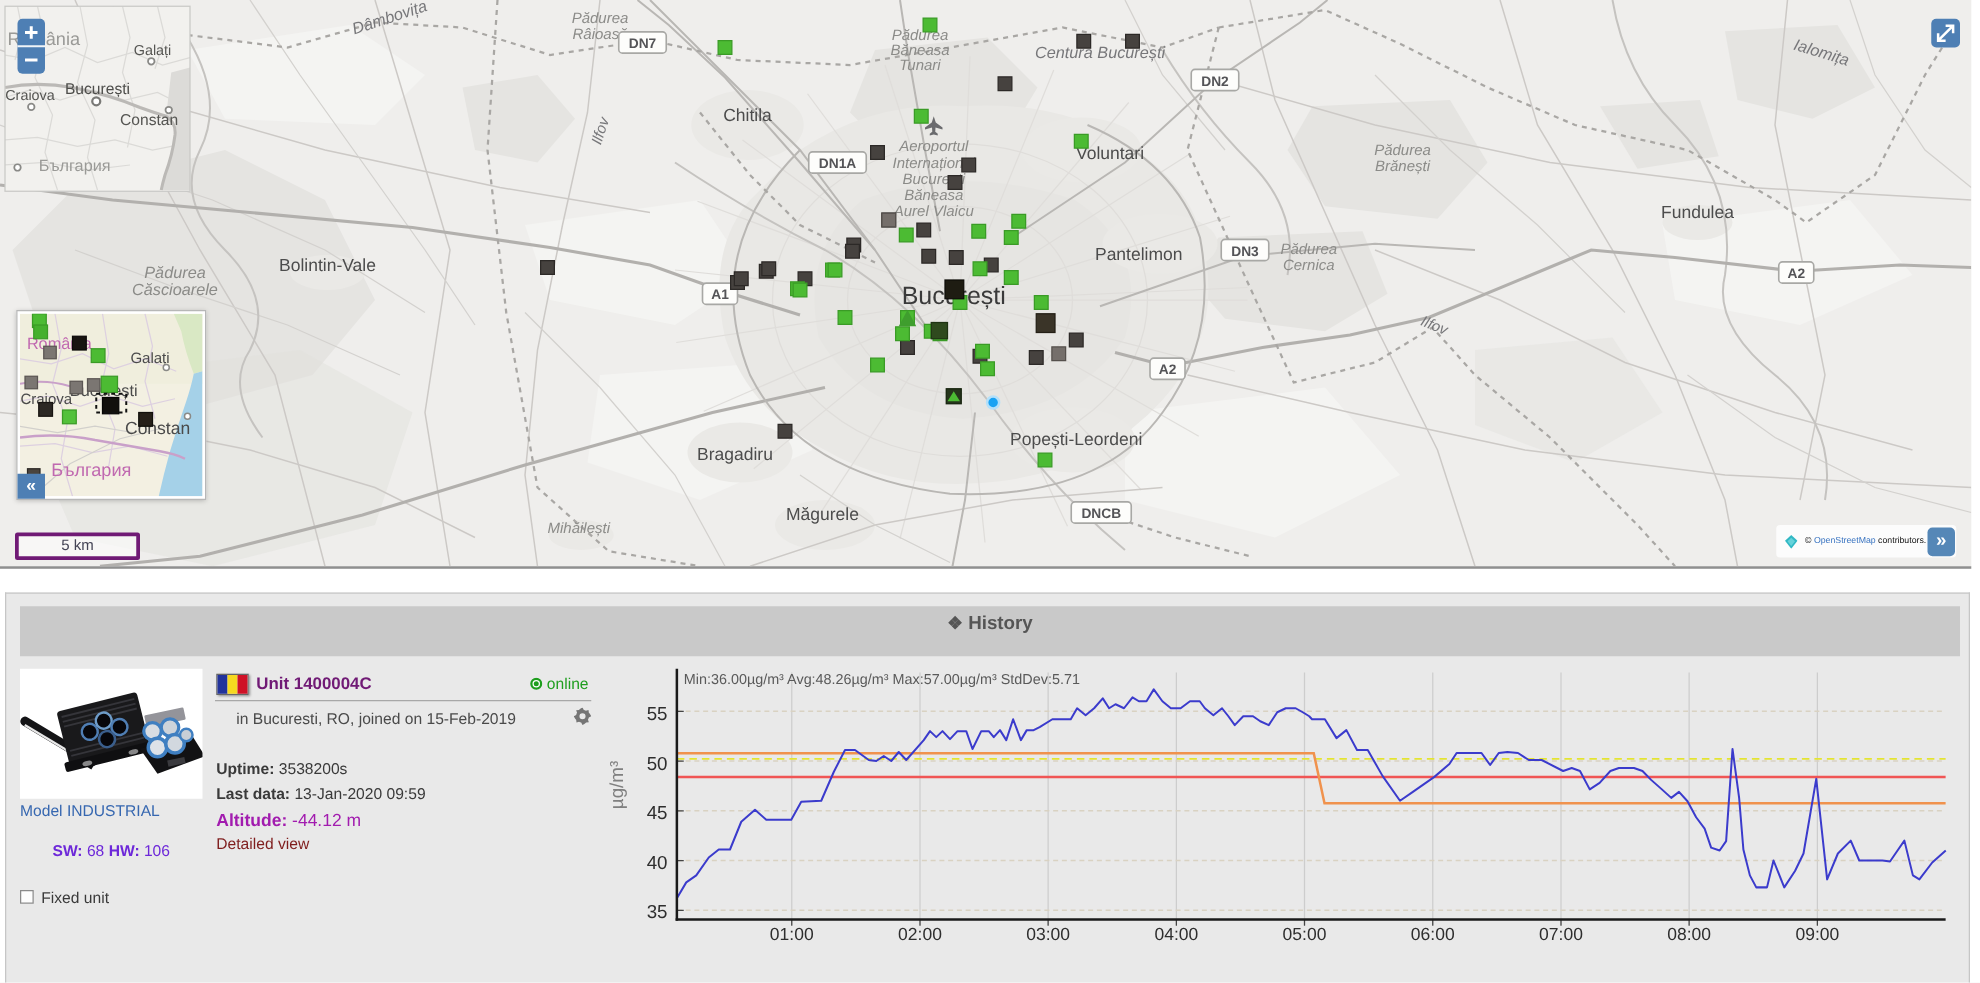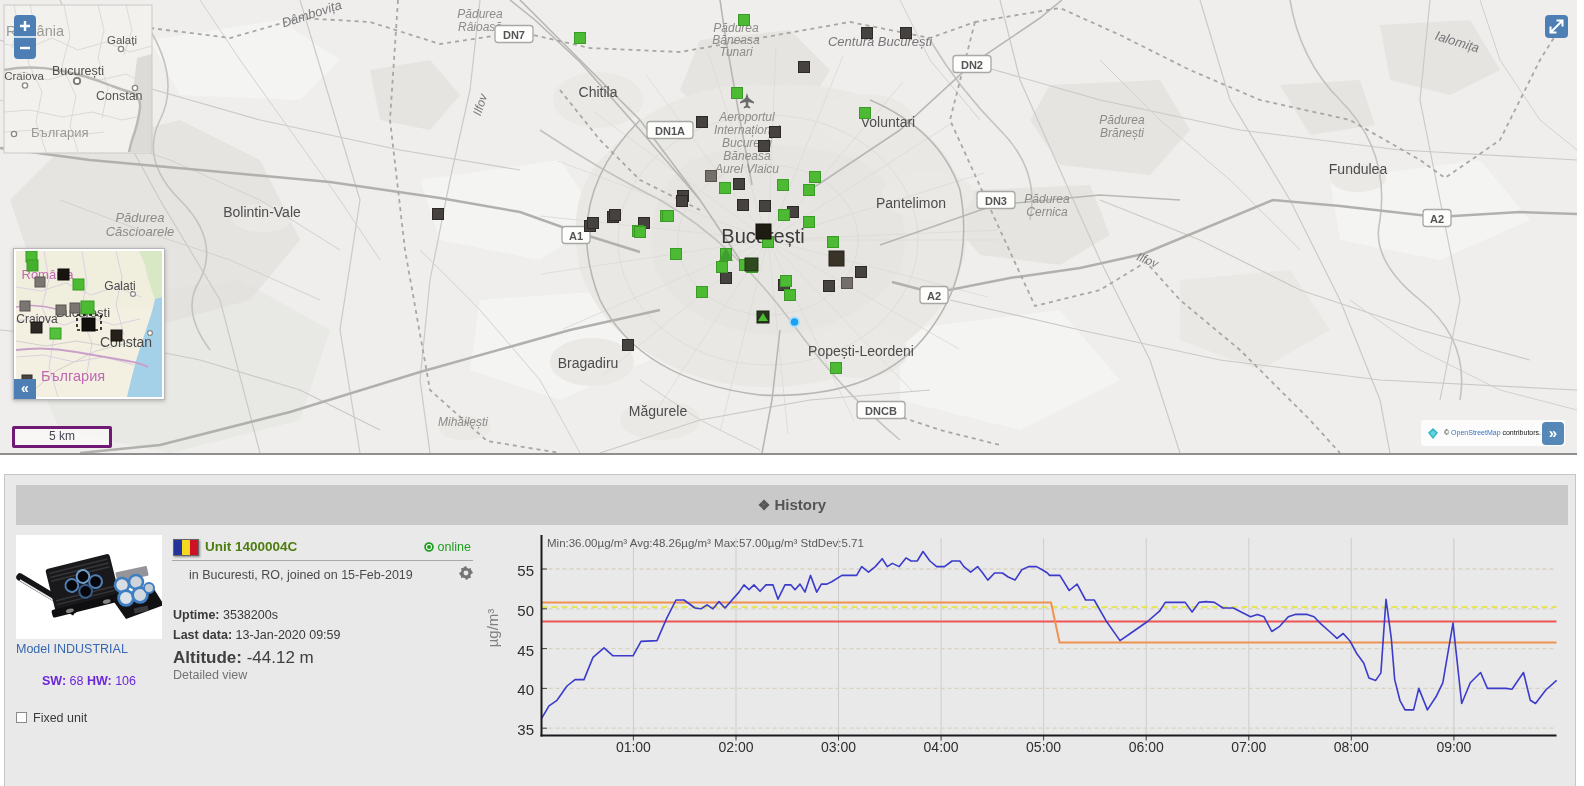--- a/index.html
+++ b/index.html
@@ -1,21 +1,21 @@
 <!DOCTYPE html>
 <html><head>
 <meta charset="utf-8">
 <style>
 html,body{margin:0;padding:0;background:#fff;width:1584px;height:786px;overflow:hidden;
 font-family:"Liberation Sans",sans-serif;}
 #stage{position:relative;width:1584px;height:786px;}
 #map{position:absolute;left:0;top:0;width:1577px;height:453px;border-bottom:2px solid #8f8f8f;overflow:hidden;background:#efeeec;}
 #caption{position:absolute;left:0;top:456px;width:1577px;height:18px;text-align:center;font-size:14px;color:#3c3c3c;}
 #panel{position:absolute;left:4px;top:474px;width:1570px;height:312px;background:#e9e9e9;border:1px solid #c6c6c6;border-bottom:none;}
-#phead{position:absolute;left:11px;top:10px;width:1552px;height:40px;background:#c9c9c9;text-align:center;line-height:40px;font-size:15px;font-weight:bold;color:#555;}
+#phead{position:absolute;left:11px;top:10px;width:1552px;height:40px;background:#c9c9c9;text-align:center;line-height:26px;font-size:15px;font-weight:bold;color:#555;}
 .abs{position:absolute;}
 </style>
 </head>
 <body>
 <div id="stage">
   <div id="map">
 
 <svg width="1577" height="453" viewBox="0 0 1577 453" style="position:absolute;left:0;top:0">
 <rect width="1577" height="453" fill="#efeeec"></rect>
 <polygon points="60,150 180,120 260,160 300,240 250,300 140,330 40,290 10,200" fill="#e5e4e1"></polygon>
@@ -393,35 +393,35 @@
 </g>
 </svg></div>
 <div class="abs" style="left:11px;top:167px;width:146px;text-align:left;font-size:12.5px;color:#3667b0;">Model INDUSTRIAL</div>
 <div class="abs" style="left:11px;top:199px;width:146px;text-align:center;font-size:12.5px;color:#6d28d9;"><b>SW:</b> 68 <b>HW:</b> 106</div>
 <div class="abs" style="left:11px;top:236px;width:146px;font-size:12.5px;color:#3a3a3a;"><span style="display:inline-block;width:9px;height:9px;border:1px solid #8a8a8a;background:#fdfdfd;vertical-align:-1px;margin-right:6px;"></span>Fixed unit</div>
 <div class="abs" style="left:168px;top:64px;width:24px;height:15px;border:1px solid #666;box-shadow:1px 1px 2px rgba(0,0,0,.4);">
 <div style="position:absolute;left:0;top:0;width:8px;height:15px;background:#22339b;"></div>
 <div style="position:absolute;left:8px;top:0;width:8px;height:15px;background:#f6d820;"></div>
 <div style="position:absolute;left:16px;top:0;width:8px;height:15px;background:#cf1126;"></div>
 </div>
-<div class="abs" style="left:200px;top:64px;font-size:13.5px;font-weight:bold;color:#4d7c0f;">Unit 1400004C</div>
+<div class="abs" style="left:200px;top:64px;font-size:13.5px;font-weight:bold;color:#701a75;">Unit 1400004C</div>
 <div class="abs" style="left:419px;top:65px;font-size:12.5px;color:#1e9e1e;">
 <svg width="10" height="10" viewBox="0 0 11 11" style="vertical-align:-1px">
           <circle cx="5.5" cy="5.5" r="4.3" fill="#fff" stroke="#1e9e1e" stroke-width="2"></circle>
           <circle cx="5.5" cy="5.5" r="2.2" fill="#1e9e1e"></circle>
         </svg> online</div>
 <div class="abs" style="left:167px;top:85px;width:301px;height:1px;background:#a8a8a8;"></div>
 <div class="abs" style="left:168px;top:93px;font-size:12.5px;color:#4a4a4a;padding-left:16px;">in Bucuresti, RO, joined on 15-Feb-2019</div>
 <div class="abs" style="left:454px;top:91px;"><svg width="14" height="14" viewBox="0 0 16 16">
           <path fill="#757575" d="M8,0 L9.2,2.2 a6,6 0 0 1 1.9,0.8 L13.5,2.2 L13.8,4.7 a6,6 0 0 1 1.3,1.6 L16,8 L13.8,9.2 a6,6 0 0 1 -0.8,1.9 L13.8,13.5 L11.3,13.8 a6,6 0 0 1 -1.6,1.3 L8,16 L6.8,13.8 a6,6 0 0 1 -1.9,-0.8 L2.5,13.8 L2.2,11.3 a6,6 0 0 1 -1.3,-1.6 L0,8 L2.2,6.8 a6,6 0 0 1 0.8,-1.9 L2.2,2.5 L4.7,2.2 a6,6 0 0 1 1.6,-1.3 Z M8,5.2 a2.8,2.8 0 1 0 0,5.6 a2.8,2.8 0 1 0 0,-5.6 Z" fill-rule="evenodd"></path>
         </svg></div>
 <div class="abs" style="left:168px;top:133px;font-size:12.5px;color:#3a3a3a;"><b>Uptime:</b> 3538200s</div>
 <div class="abs" style="left:168px;top:153px;font-size:12.5px;color:#3a3a3a;"><b>Last data:</b> 13-Jan-2020 09:59</div>
-<div class="abs" style="left:168px;top:173px;font-size:17px;color:#404040;"><b>Altitude:</b> -44.12 m</div>
-<div class="abs" style="left:168px;top:193px;font-size:12.5px;color:#737373;">Detailed view</div>
+<div class="abs" style="left:168px;top:173px;font-size:14px;color:#a21caf;"><b>Altitude:</b> -44.12 m</div>
+<div class="abs" style="left:168px;top:193px;font-size:12.5px;color:#7f1d1d;">Detailed view</div>
 <svg width="1100" height="258" viewBox="0 0 1100 258" style="position:absolute;left:476px;top:54px">
 <line x1="152.4" y1="9" x2="152.4" y2="211" stroke="#cdcdcd" stroke-width="1"></line>
 <line x1="255.0" y1="9" x2="255.0" y2="211" stroke="#cdcdcd" stroke-width="1"></line>
 <line x1="357.5" y1="9" x2="357.5" y2="211" stroke="#cdcdcd" stroke-width="1"></line>
 <line x1="460.1" y1="9" x2="460.1" y2="211" stroke="#cdcdcd" stroke-width="1"></line>
 <line x1="562.6" y1="9" x2="562.6" y2="211" stroke="#cdcdcd" stroke-width="1"></line>
 <line x1="665.2" y1="9" x2="665.2" y2="211" stroke="#cdcdcd" stroke-width="1"></line>
 <line x1="767.8" y1="9" x2="767.8" y2="211" stroke="#cdcdcd" stroke-width="1"></line>
 <line x1="870.3" y1="9" x2="870.3" y2="211" stroke="#cdcdcd" stroke-width="1"></line>
 <line x1="972.9" y1="9" x2="972.9" y2="211" stroke="#cdcdcd" stroke-width="1"></line>

